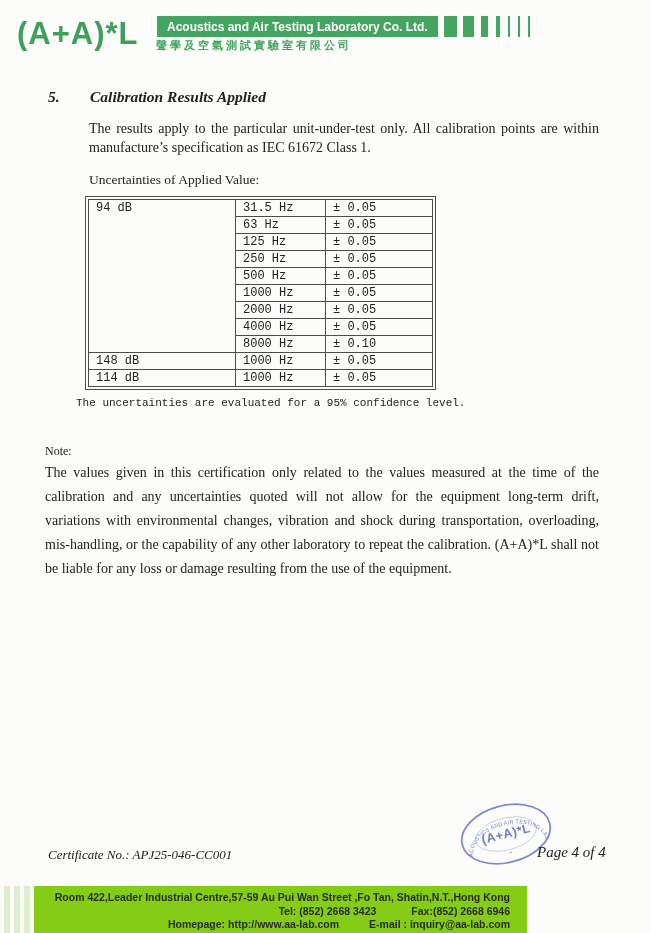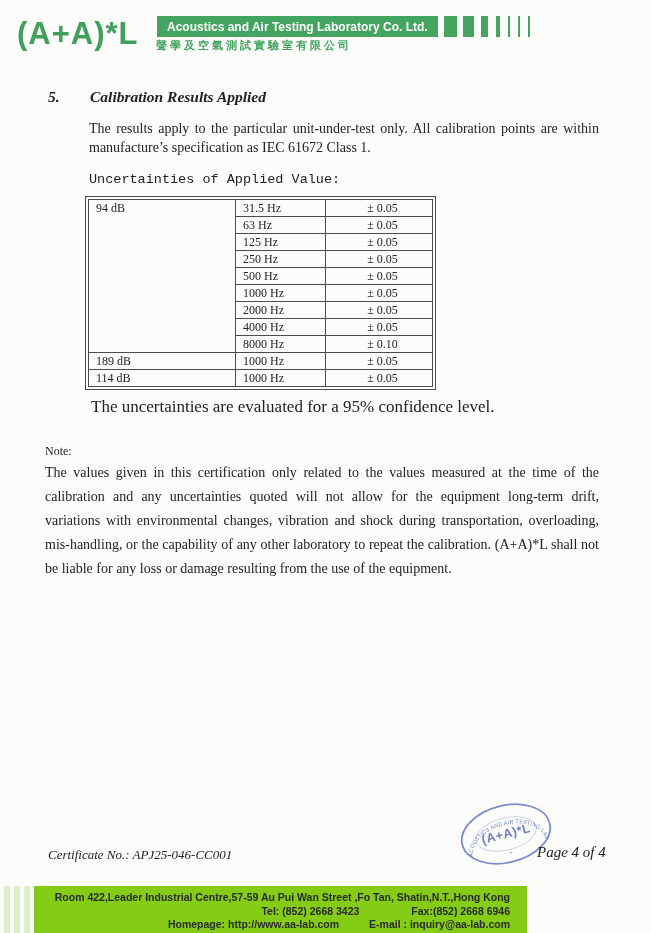--- a/index.html
+++ b/index.html
@@ -34,35 +34,35 @@
     font-weight:bold; font-style:italic; font-size:15.5px;
   }
   .sec-title {
     position:absolute; top:88px; left:90px;
     font-weight:bold; font-style:italic; font-size:15.5px;
   }
   .para1 {
     position:absolute; top:119px; left:89px; width:510px;
     font-size:14px; line-height:19px; text-align:justify;
   }
-  .tbl-intro { position:absolute; top:172px; left:89px; font-size:13.5px;font-family:Liberation Mono, monospace; }
+  .tbl-intro { position:absolute; top:172px; left:89px; font-size:13.5px; }
   
   .tbl-outer {
     position:absolute; top:196px; left:85px;
     border:1px solid #4c4c4c; padding:2px; background:transparent;
   }
-  table.unc { border-collapse:collapse; }
+  table.unc { border-collapse:collapse;font-family:Liberation Mono, monospace; }
   table.unc td {
     border:1px solid #4c4c4c; font-size:12px; line-height:12px;
     padding:2px 0 2px 7px; vertical-align:top; white-space:nowrap;
   }
   td.c-level { width:139px; }
   td.c-freq  { width:82px; }
-  td.c-unc   { width:99px; padding-left:16px;text-align:center; }
-  .tbl-note { position:absolute; top:397px; left:91px; font-size:17px; }
+  td.c-unc   { width:99px; padding-left:16px; }
+  .tbl-note { position:absolute; top:397px; left:76px; font-size:11px;font-family:Liberation Mono, monospace; }
   
   .note-label { position:absolute; top:444px; left:45px; font-size:12px; }
   .note-text {
     position:absolute; top:461px; left:45px; width:554px;
     font-size:14px; line-height:24px; text-align:justify;
   }
   
   .cert-no  { position:absolute; top:847px; left:48px;  font-style:italic; font-size:13px; }
   .page-no  { position:absolute; top:844px; left:537px; font-style:italic; font-size:15px; }
   .stamp    { position:absolute; top:794px; left:456px; width:100px; height:80px; opacity:.82; }
@@ -76,21 +76,21 @@
     background:repeating-linear-gradient(90deg,#fcfdfa 0 4px,#dcefcb 4px 10px);
   }
   .footer-bar {
     position:absolute; top:886px; left:34px; width:493px; height:47px;
     background:#84cc16; box-sizing:border-box; padding:5px 17px 0 0;
     font-family:"Liberation Sans", sans-serif; font-weight:bold;
     font-size:10.5px; line-height:13.5px; color:#2a2a2a;
   }
   .f-line1 { text-align:right; white-space:nowrap; }
   .f-line2, .f-line3 { display:flex; justify-content:flex-end; white-space:nowrap; }
-  .f-line2 { gap:52px; }
+  .f-line2 { gap:35px; }
   .f-line3 { gap:30px; }
 </style>
 </head>
 <body>
 
 <div id="page">
 
   <div class="logo">(A+A)*L</div>
   <div class="banner-row">
     <div class="banner">Acoustics and Air Testing Laboratory Co. Ltd.</div>
@@ -145,21 +145,21 @@
           </tr>
           <tr>
             <td class="c-freq">4000 Hz</td>
             <td class="c-unc">±  0.05</td>
           </tr>
           <tr>
             <td class="c-freq">8000 Hz</td>
             <td class="c-unc">±  0.10</td>
           </tr>
           <tr>
-            <td class="c-level" rowspan="1">189 dB</td>
+            <td class="c-level" rowspan="1">148 dB</td>
             <td class="c-freq">1000 Hz</td>
             <td class="c-unc">±  0.05</td>
           </tr>
           <tr>
             <td class="c-level" rowspan="1">114 dB</td>
             <td class="c-freq">1000 Hz</td>
             <td class="c-unc">±  0.05</td>
           </tr>
         </tbody>
     </table>

